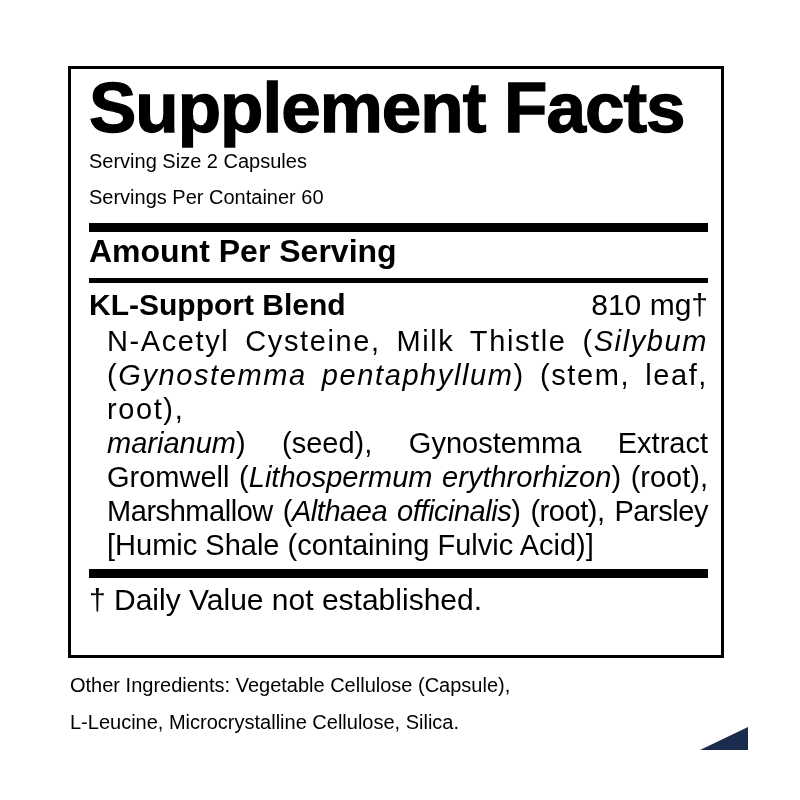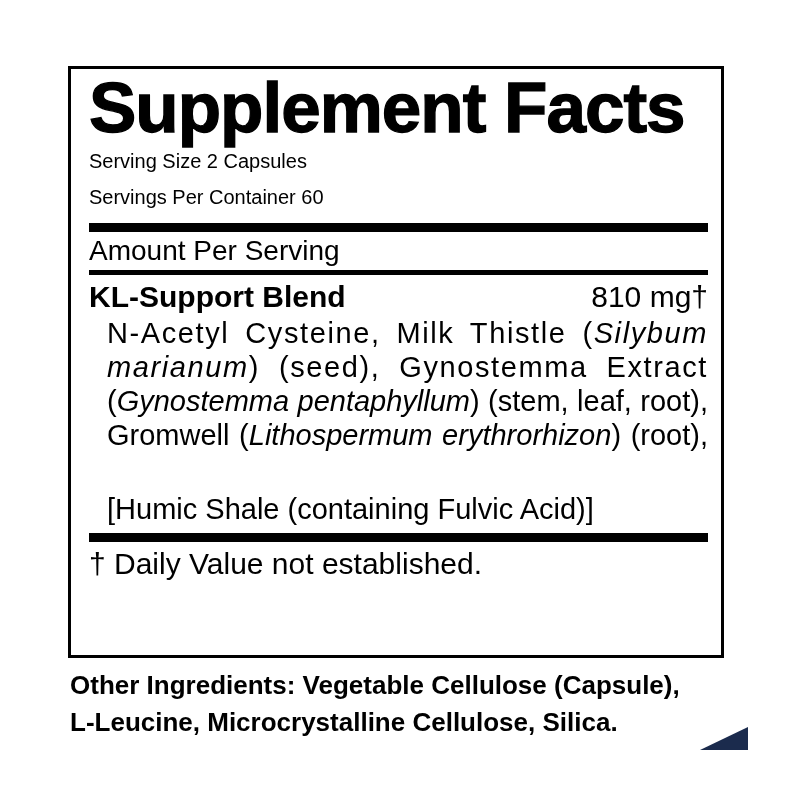--- a/index.html
+++ b/index.html
@@ -39,24 +39,24 @@
   .serving-line {
     font-size: 20px;
     line-height: 36px;
     white-space: nowrap;
   }
   .bar { background: #000; flex: none; }
   .bar-thick-top { height: 9px; margin-top: 8px; }
   .bar-medium    { height: 5px; }
   .bar-thick-bottom { height: 9px; margin-top: 7px; }
   .aps-heading {
-    font-size: 28px;
+    font-size: 32px;
     line-height: 26px;
-    font-weight: normal;
-    padding: 6px 0 6px;
+    font-weight: bold;
+    padding: 6px 0 14px;
     white-space: nowrap;
   }
   .blend-row {
     display: flex;
     justify-content: space-between;
     align-items: center;
     font-size: 30px;
     line-height: 34px;
     margin: 5px 0 2px;
   }
@@ -71,38 +71,36 @@
     text-align: justify;
     text-align-last: justify;
   }
   .ing-lines > div:nth-child(1),
   .ing-lines > div:nth-child(2) { letter-spacing: 1.6px; }
   .ing-lines > div:nth-child(5) { letter-spacing: -0.45px; }
   .ing-lines > div:last-child {
     text-align: center;
     text-align-last: left;
     letter-spacing: 0;
-    margin-top: 40px;
   }
   .it { font-style: italic; }
   .footnote {
     font-size: 30px;
     line-height: 36px;
     margin-top: 4px;
     white-space: nowrap;
   }
   
   .other-ingredients {
     position: absolute;
     left: 70px;
     top: 667px;
-    font-size: 26px;
+    font-size: 20px;
     line-height: 37px;
     white-space: nowrap;
-    font-weight: bold;
   }
   .corner-triangle {
     position: absolute;
     left: 700px;
     top: 727px;
     width: 48px;
     height: 23px;
     clip-path: polygon(0 100%, 100% 0, 100% 100%);
   }
 </style>
@@ -123,23 +121,24 @@
 
     <div class="bar bar-medium"></div>
 
     <div class="blend-row">
       <span class="blend-name">KL-Support Blend</span>
       <span class="blend-amount">810 mg†</span>
     </div>
 
     <div class="ing-lines">
         <div><span>N-Acetyl Cysteine, Milk Thistle (</span><span class="it">Silybum</span></div>
+        <div><span>(</span><span class="it">Gynostemma pentaphyllum</span><span>) (stem, leaf, root),</span></div>
         <div><span class="it">marianum</span><span>) (seed), Gynostemma Extract</span></div>
-        <div><span>(</span><span class="it">Gynostemma pentaphyllum</span><span>) (stem, leaf, root),</span></div>
         <div><span>Gromwell (</span><span class="it">Lithospermum erythrorhizon</span><span>) (root),</span></div>
+        <div><span>Marshmallow (</span><span class="it">Althaea officinalis</span><span>) (root), Parsley</span></div>
         <div><span>[Humic Shale (containing Fulvic Acid)]</span></div>
       </div>
 
     <div class="bar bar-thick-bottom"></div>
 
     <div class="footnote">† Daily Value not established.</div>
   </section>
 
   <div class="other-ingredients">
     <div>Other Ingredients: Vegetable Cellulose (Capsule),</div>

